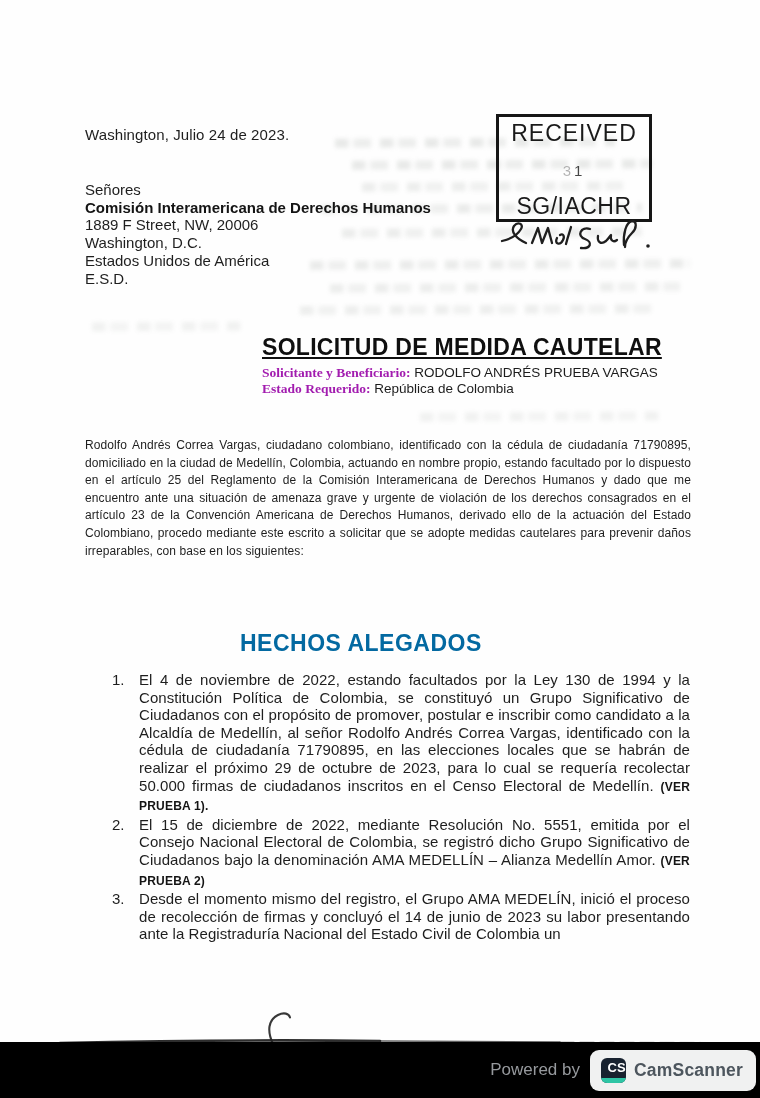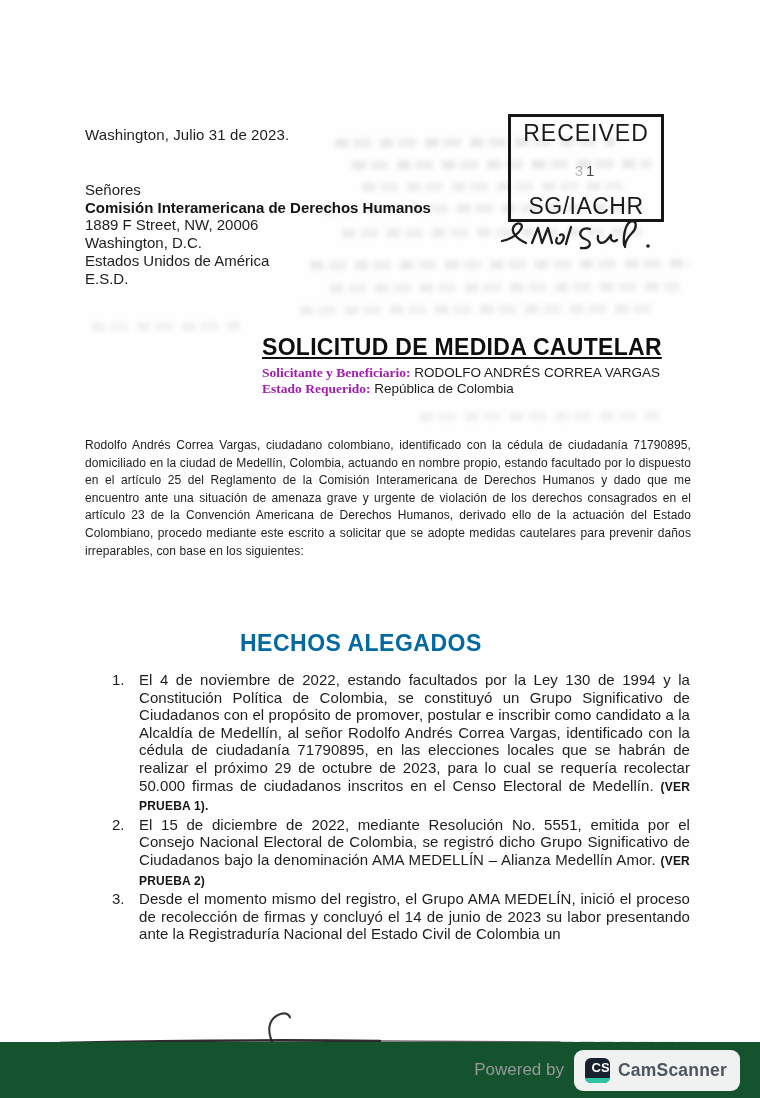--- a/index.html
+++ b/index.html
@@ -16,21 +16,21 @@
     position:absolute; left:85px; top:126px;
     font-size:15px; letter-spacing:.1px;
   }
   .recipient {
     position:absolute; left:85px; top:181px;
     font-size:15px; line-height:17.7px;
   }
   .recipient .bold-line { font-weight:700; color:#141414; }
 
   .stamp {
-    position:absolute; left:508px; top:114px; width:156px; height:108px;
+    position:absolute; left:496px; top:114px; width:156px; height:108px;
     border:3px solid #161616;
     display:flex; flex-direction:column; justify-content:space-between;
     align-items:center; padding:3px 0 1px 0;
     color:#1a1a1a;
   }
   .stamp .stamp-top { font-size:23px; letter-spacing:1px; }
   .stamp .stamp-mid { font-size:15px; letter-spacing:3px; }
   .stamp .stamp-mid .faint { opacity:.32; }
   .stamp .stamp-mid .clear { opacity:.8; }
   .stamp .stamp-bottom { font-size:23px; letter-spacing:.5px; margin-bottom:-2px;text-align:center; }
@@ -75,23 +75,23 @@
       rgba(140,146,140,.30) 19px 36px, rgba(140,146,140,0) 36px 45px);
     transform:rotate(-.3deg);
   }
 
   
   .artifacts-svg { position:absolute; left:0; top:1000px; pointer-events:none; }
 
   
   .footer {
     position:absolute; left:0; right:0; bottom:0; height:56px;
-    background:#14532d;
+    background:#000000;
     display:flex; align-items:center; justify-content:flex-end;
-    padding-right:20px;
+    padding-right:4px;
   }
   .powered { font-size:17px; color:#96999d; margin-right:10px; }
   .badge {
     display:inline-flex; align-items:center; gap:8px;
     background:#f0f1f1; border-radius:9px; height:41px; padding:0 13px 0 11px;
     cursor:pointer;
   }
   .cs-logo {
     position:relative; width:25px; height:25px; border-radius:6px;
     background:#18222f; overflow:hidden;
@@ -113,21 +113,21 @@
   <div class="smudge" style="left:352px; top:160px; width:300px;"></div>
   <div class="smudge" style="left:362px; top:182px; width:270px; opacity:.4;"></div>
   <div class="smudge" style="left:322px; top:204px; width:320px; opacity:.45;"></div>
   <div class="smudge" style="left:342px; top:228px; width:300px; opacity:.42;"></div>
   <div class="smudge" style="left:310px; top:260px; width:380px; opacity:.45;"></div>
   <div class="smudge" style="left:330px; top:283px; width:350px; opacity:.4;"></div>
   <div class="smudge" style="left:300px; top:305px; width:360px; opacity:.38;"></div>
   <div class="smudge" style="left:92px; top:322px; width:150px; opacity:.3;"></div>
   <div class="smudge" style="left:420px; top:412px; width:240px; opacity:.3;"></div>
 
-  <div class="date-line">Washington, Julio 31 de 2023.</div>
+  <div class="date-line">Washington, Julio 24 de 2023.</div>
 
   <div class="stamp">
     <div class="stamp-top">RECEIVED</div>
     <div class="stamp-mid"><span class="faint">3</span><span class="clear">1</span></div>
     <div class="stamp-bottom">SG/IACHR</div>
   </div>
 
   <svg class="signature-svg" width="160" height="46" viewBox="0 0 160 46">
     <g fill="none" stroke="#1f1f1f" stroke-width="2.3" stroke-linecap="round" stroke-linejoin="round">
       <path d="M2 25 C11 23 17 20 21 13 C24 8 18 5 14 10 C10 16 17 23 26 27"></path>
@@ -146,21 +146,21 @@
     <div class="bold-line">Comisión Interamericana de Derechos Humanos</div>
     <div>1889 F Street, NW, 20006</div>
     <div>Washington, D.C.</div>
     <div>Estados Unidos de América</div>
     <div>E.S.D.</div>
   </div>
 
   <div class="title-block">
     <div class="doc-title">SOLICITUD DE MEDIDA CAUTELAR</div>
     <div class="subtitle">
-      <div><span class="lbl">Solicitante y Beneficiario:</span><span> RODOLFO ANDRÉS CORREA VARGAS</span></div>
+      <div><span class="lbl">Solicitante y Beneficiario:</span><span> RODOLFO ANDRÉS PRUEBA VARGAS</span></div>
       <div><span class="lbl">Estado Requerido:</span><span> República de Colombia</span></div>
     </div>
   </div>
 
   <div class="intro">Rodolfo Andrés Correa Vargas, ciudadano colombiano, identificado con la cédula de ciudadanía 71790895, domiciliado en la ciudad de Medellín, Colombia, actuando en nombre propio, estando facultado por lo dispuesto en el artículo 25 del Reglamento de la Comisión Interamericana de Derechos Humanos y dado que me encuentro ante una situación de amenaza grave y urgente de violación de los derechos consagrados en el artículo 23 de la Convención Americana de Derechos Humanos, derivado ello de la actuación del Estado Colombiano, procedo mediante este escrito a solicitar que se adopte medidas cautelares para prevenir daños irreparables, con base en los siguientes:</div>
 
   <div class="section-heading">HECHOS ALEGADOS</div>
 
   <div class="facts">
     <div class="fact">

